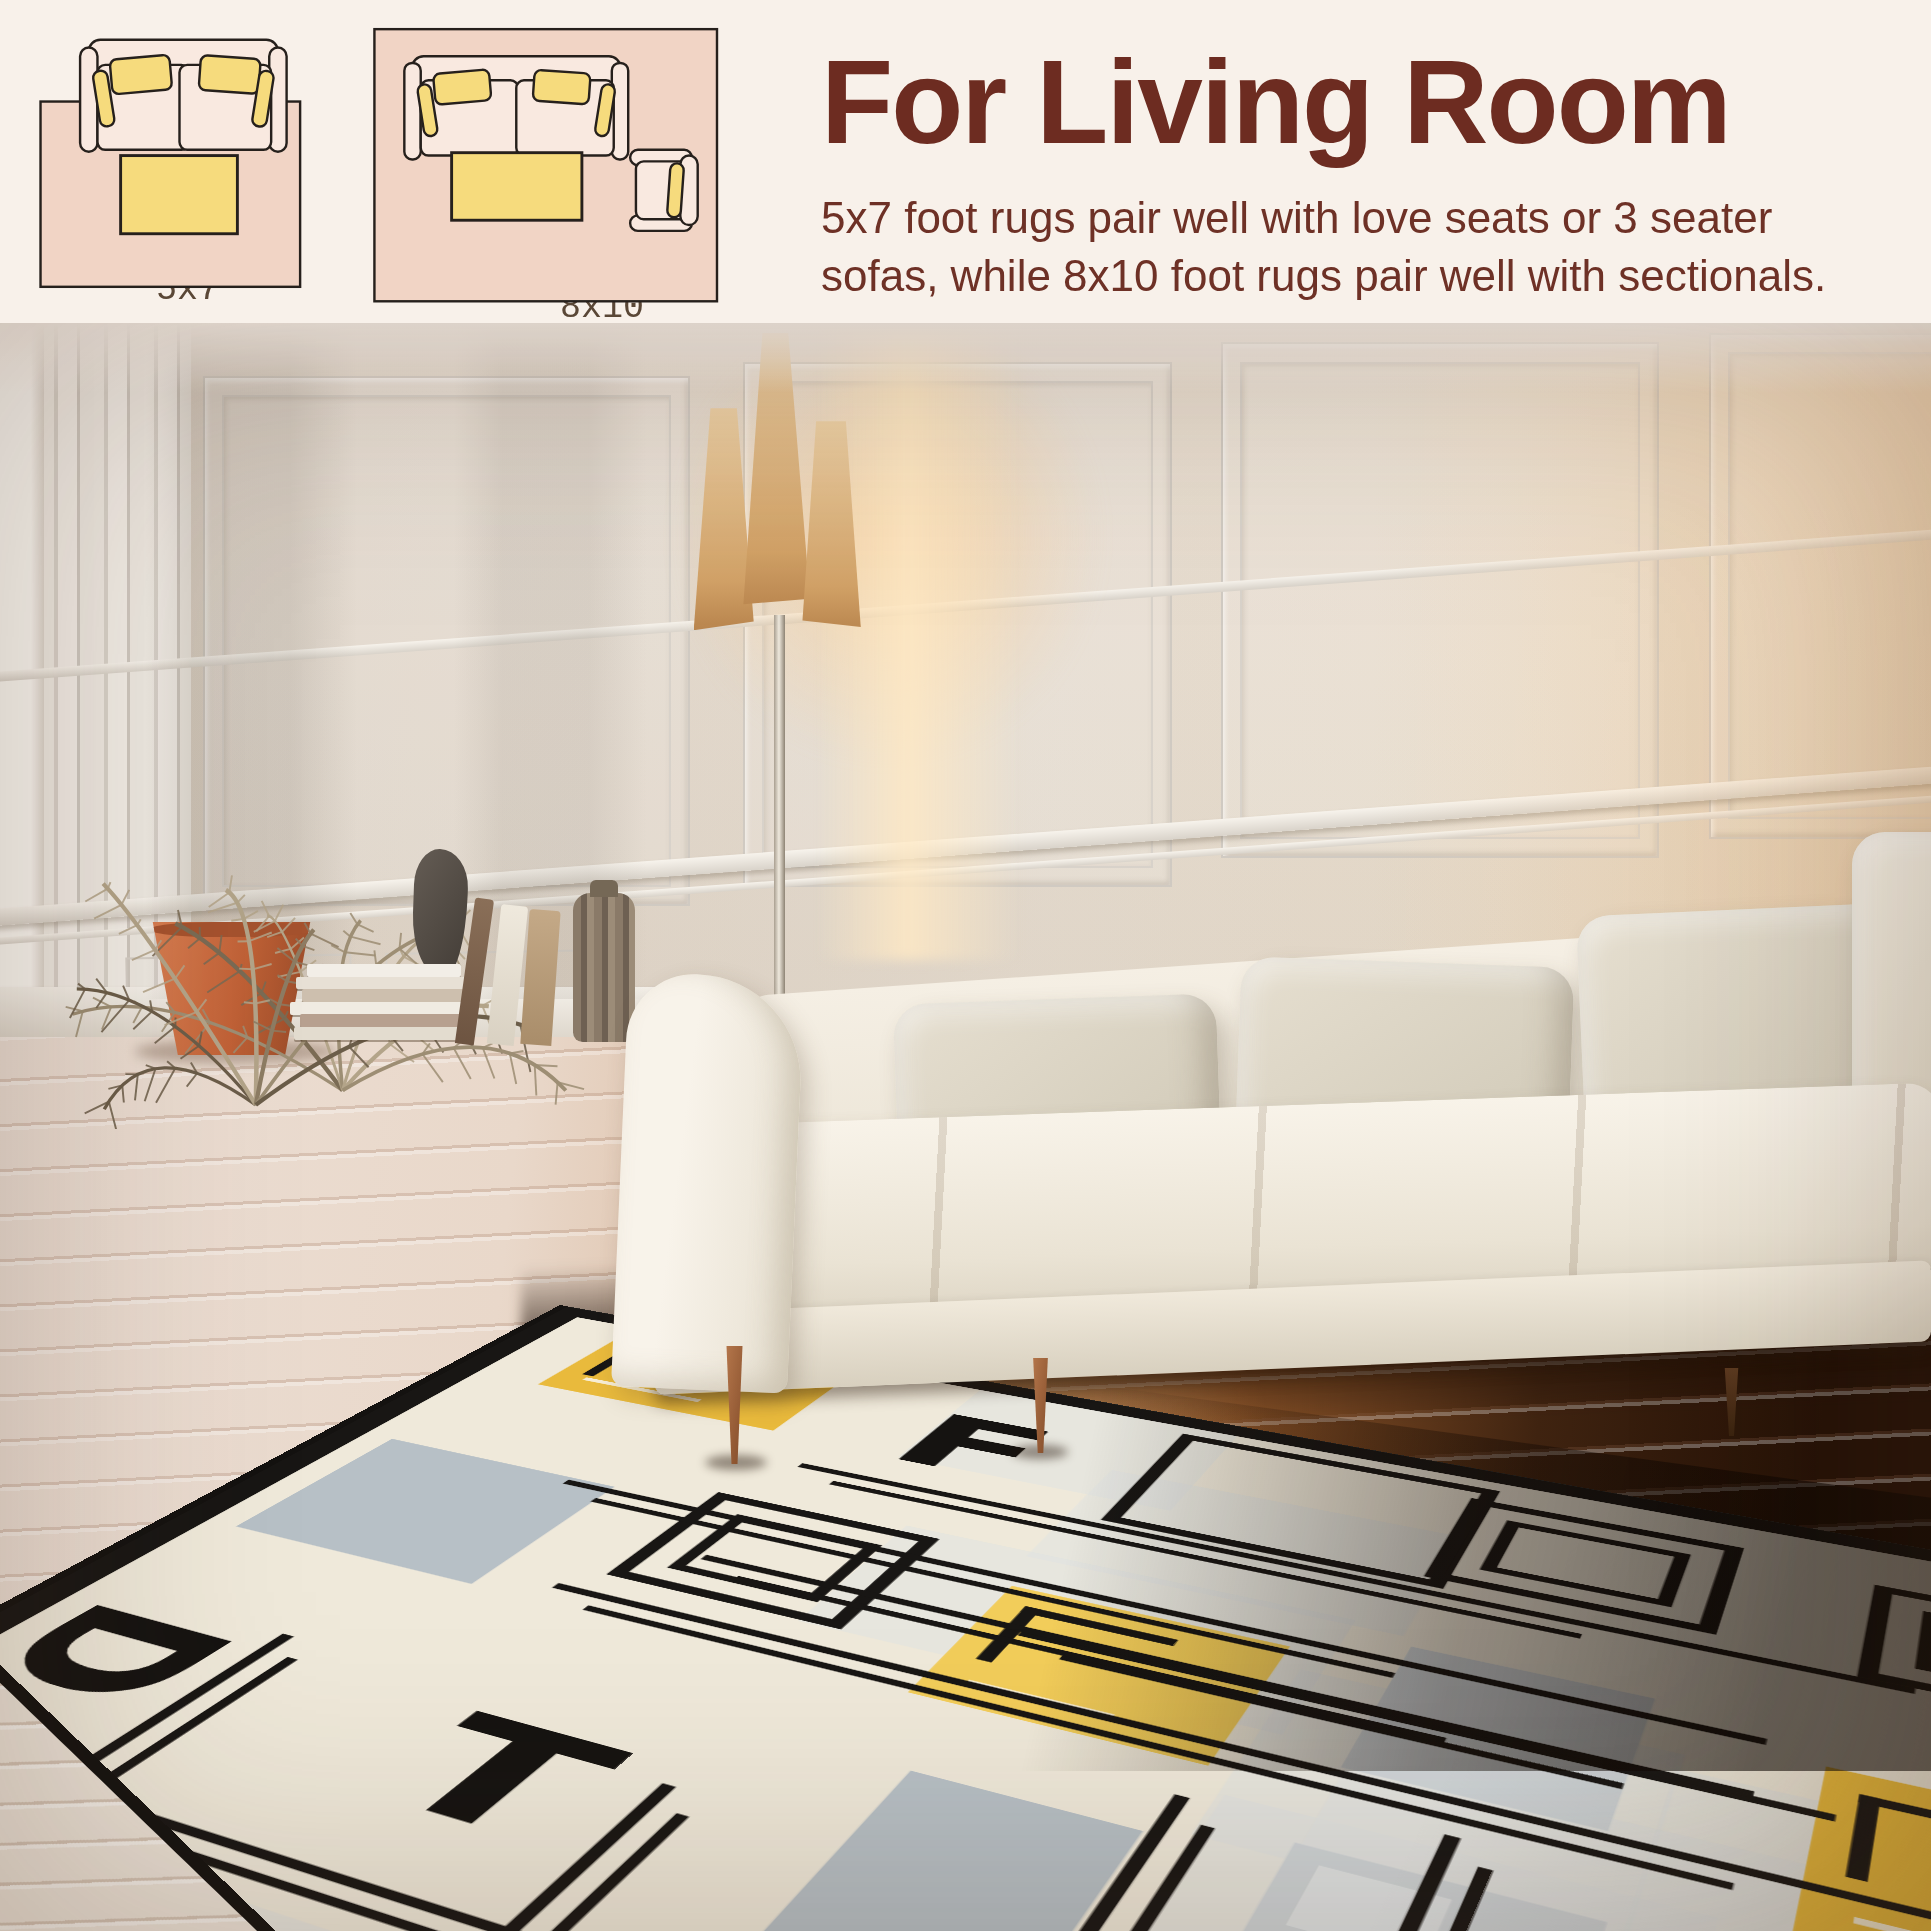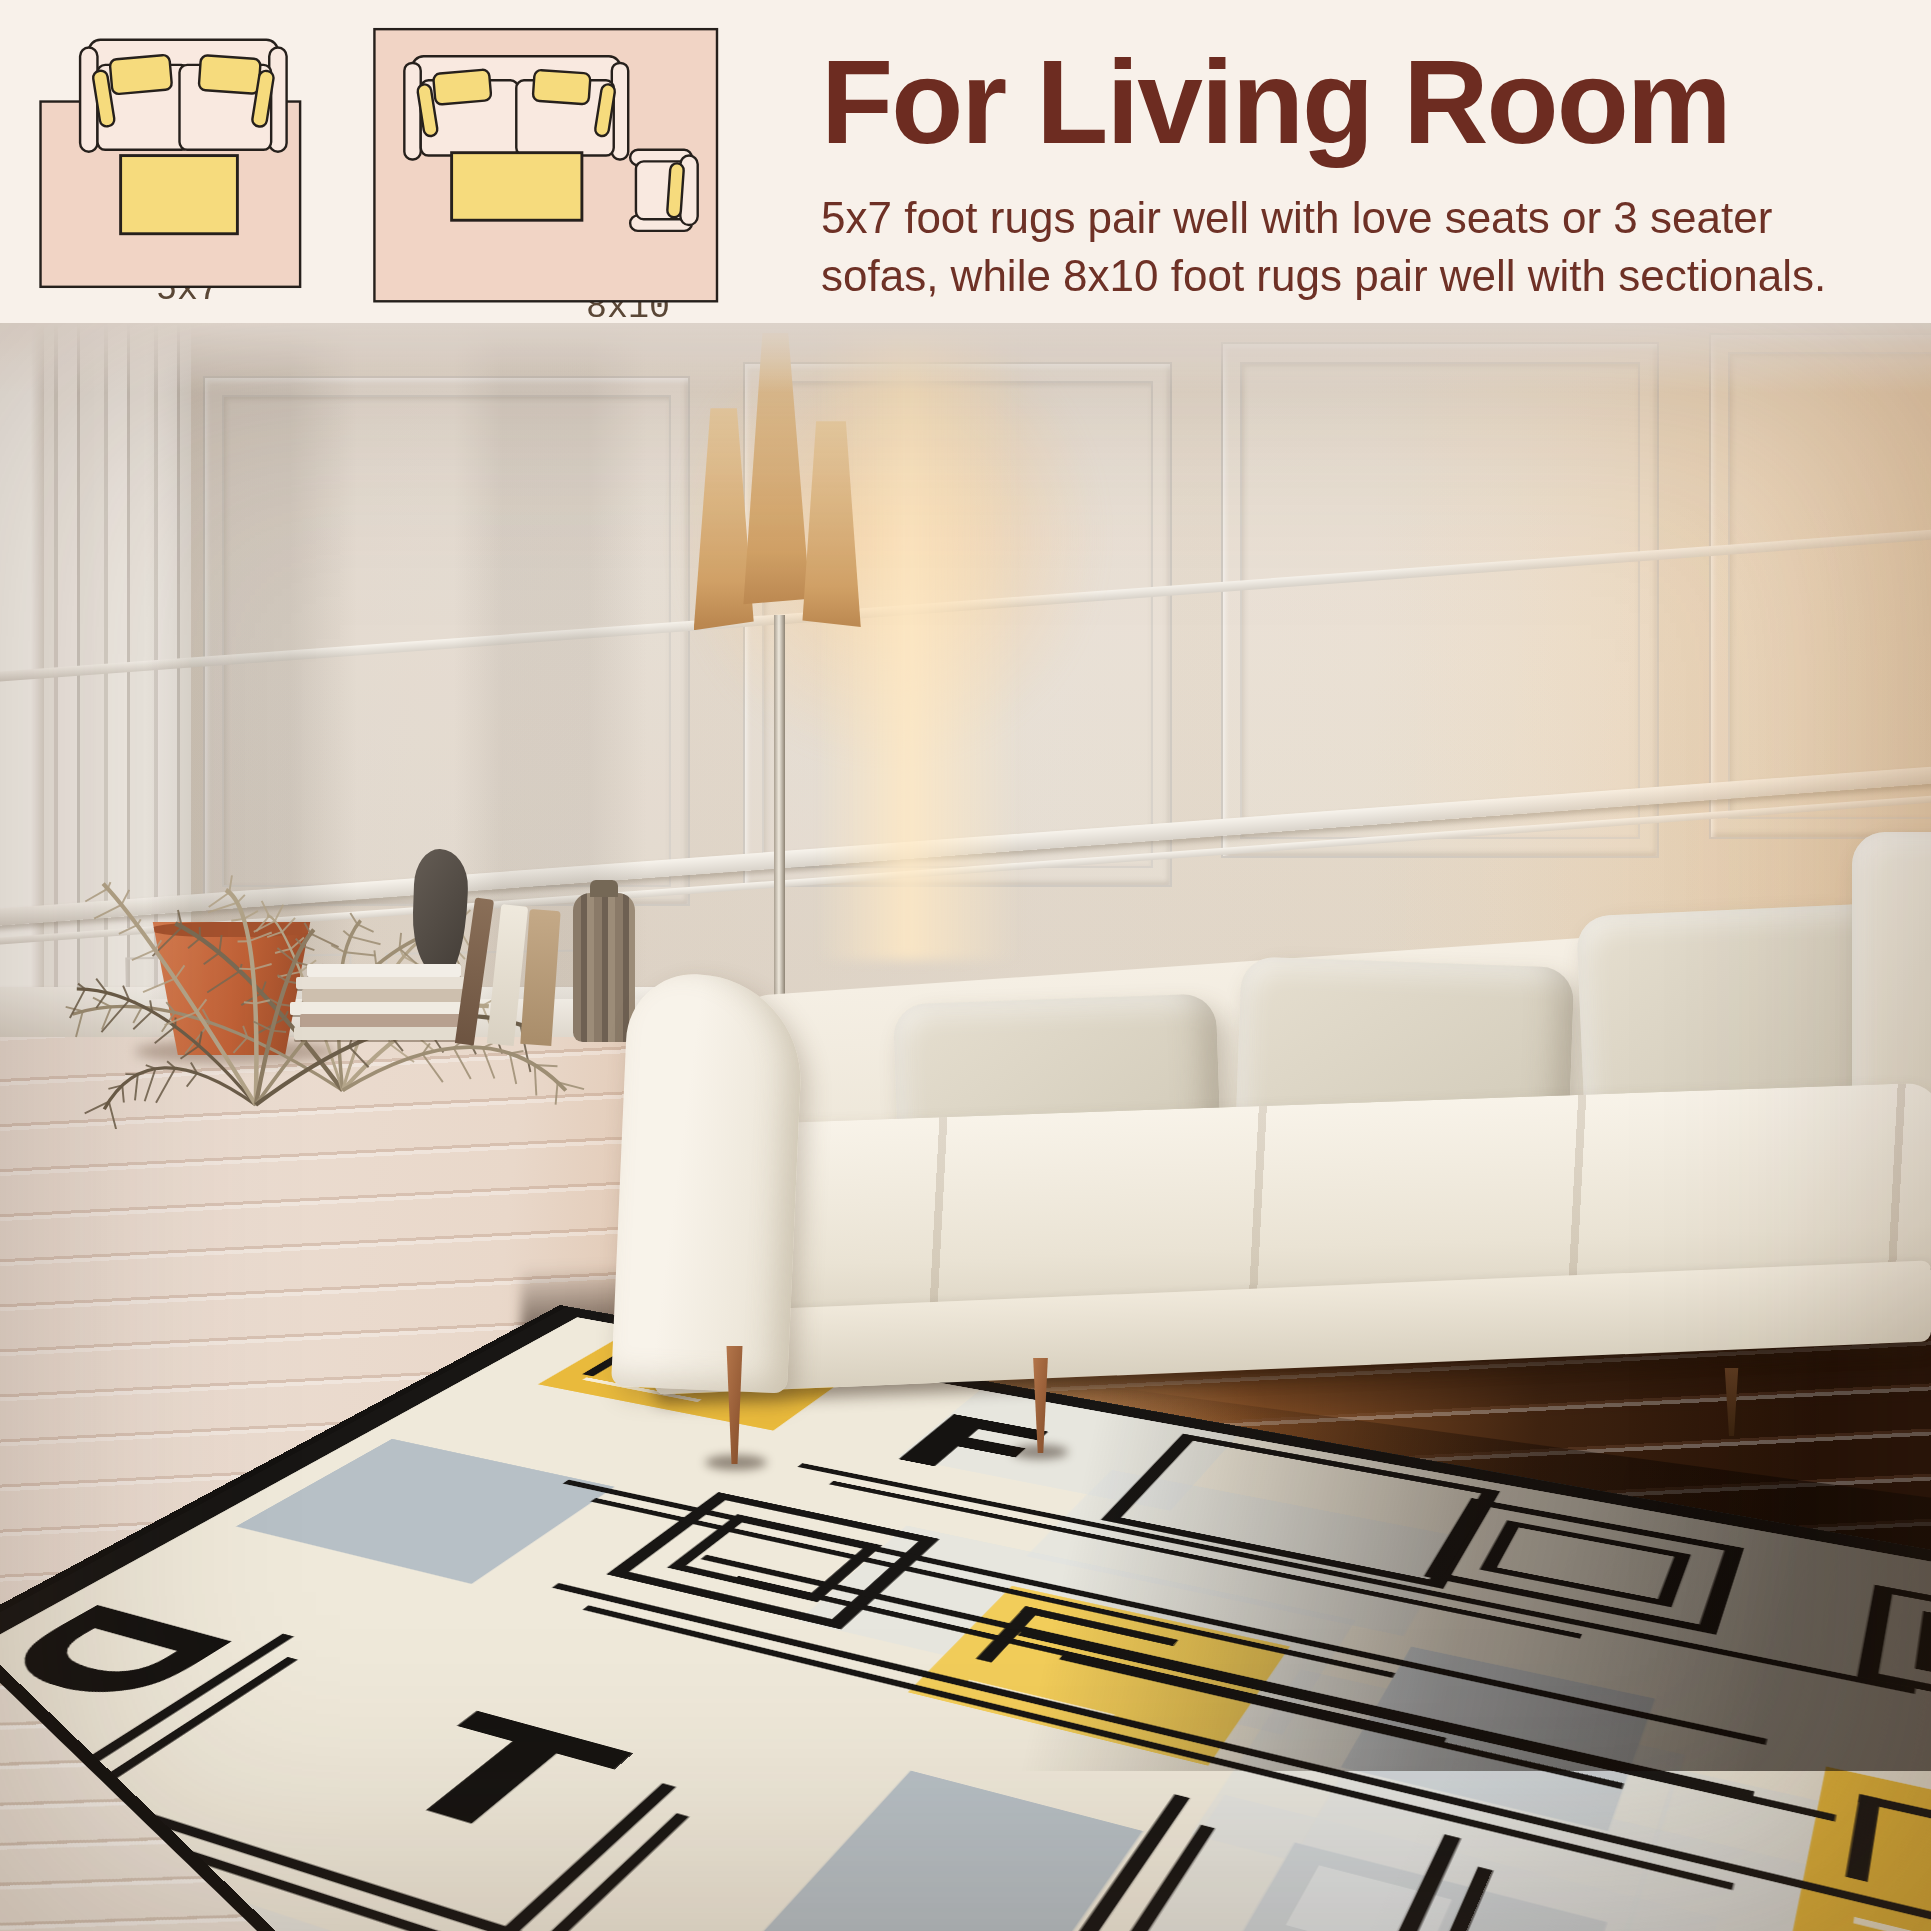--- a/index.html
+++ b/index.html
@@ -140,21 +140,21 @@
       <g>
         <rect x="678" y="180" width="64" height="16" rx="8" style="fill:var(--d-sofa)" stroke="#26201c" stroke-width="2.5"></rect>
         <rect x="678" y="248" width="64" height="16" rx="8" style="fill:var(--d-sofa)" stroke="#26201c" stroke-width="2.5"></rect>
         <rect x="684" y="192" width="54" height="60" rx="8" style="fill:var(--d-sofa)" stroke="#26201c" stroke-width="2.5"></rect>
         <rect x="730" y="186" width="18" height="72" rx="9" style="fill:var(--d-sofa)" stroke="#26201c" stroke-width="2.5"></rect>
         <rect x="718" y="194" width="14" height="56" rx="7" style="fill:var(--d-pillow)" stroke="#26201c" stroke-width="2.5" transform="rotate(4 725 222)"></rect>
       </g>
     </g>
   </svg>
   <div class="abs dlabel" style="left:74px;top:270px;">5x7</div>
-  <div class="abs dlabel" style="left:525px;top:288px;">8x10</div>
+  <div class="abs dlabel" style="left:499px;top:288px;">8x10</div>
 
   <div class="abs copy">
     <h1>For Living Room</h1>
     <div class="desc">5x7 foot rugs pair well with love seats or 3 seater</div>
     <div class="desc" style="margin-top:0;">sofas, while 8x10 foot rugs pair well with sectionals.</div>
   </div>
 
   <div class="abs photo">
     <div class="abs wall"></div>
     <div class="abs doorstrip"></div>

